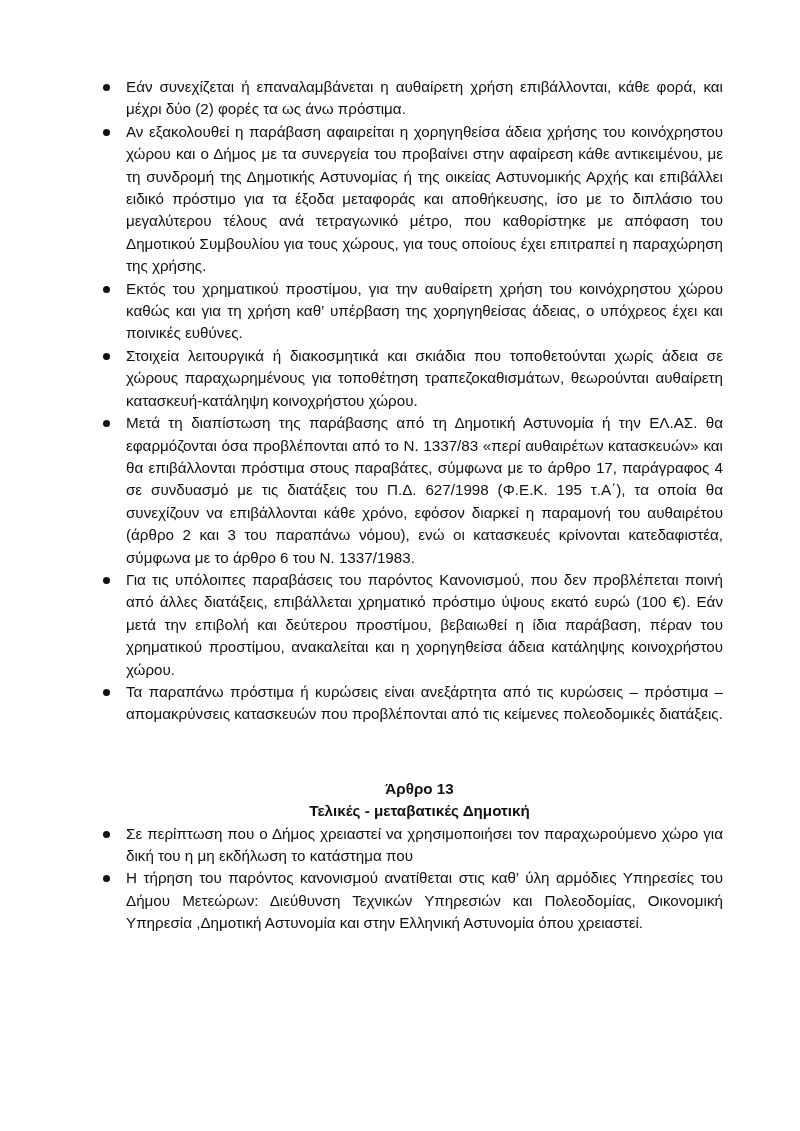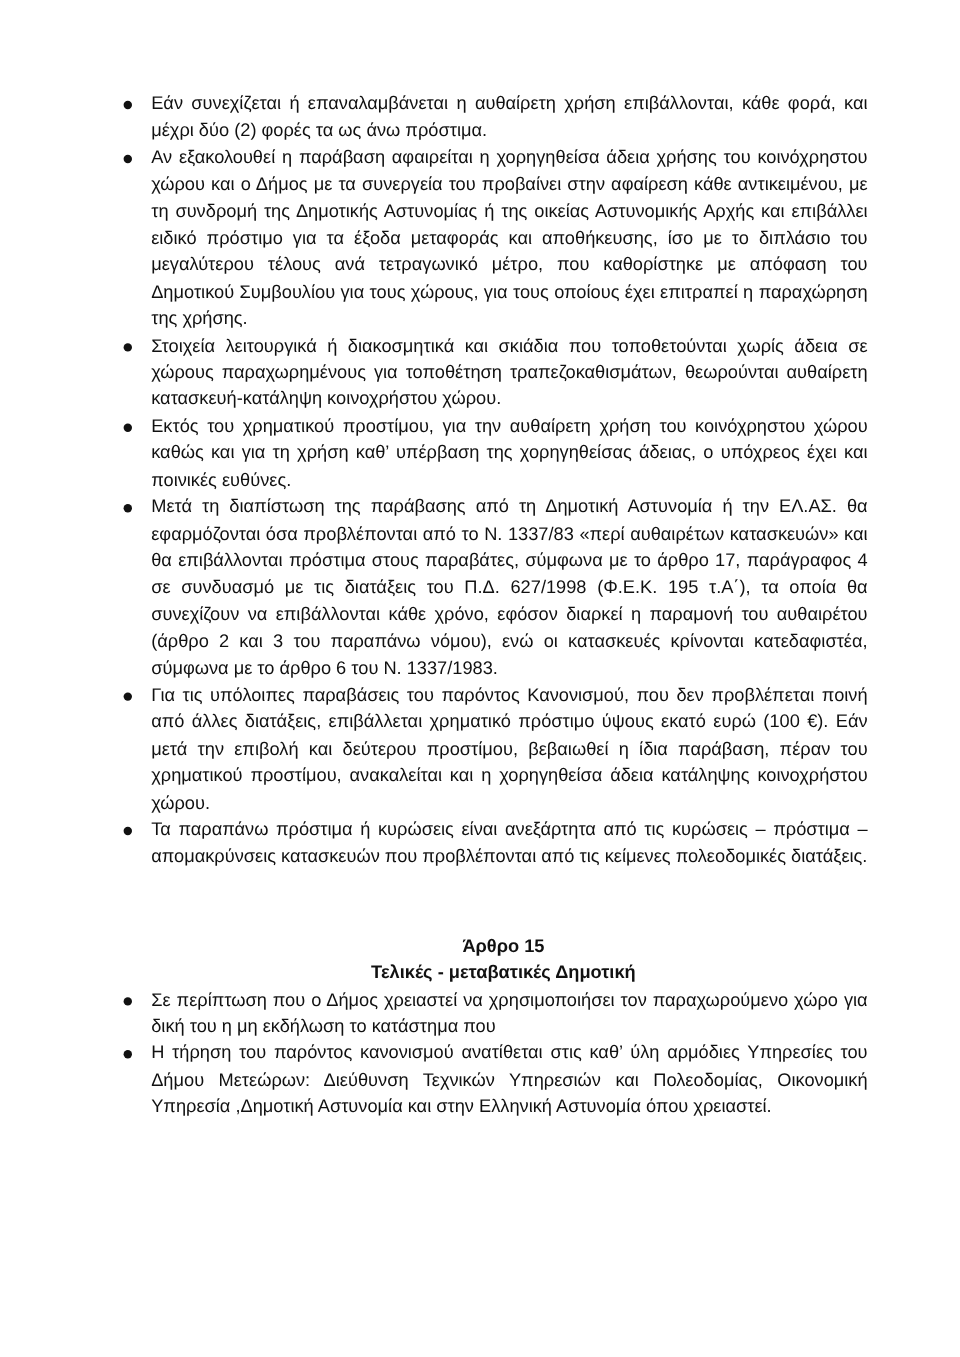--- a/index.html
+++ b/index.html
@@ -28,31 +28,31 @@
 </style>
 </head>
 <body>
 
 <div class="page">
   <div class="content">
 
     <ul class="bullets">
       <li><span class="bullet"></span><span>Εάν συνεχίζεται ή επαναλαμβάνεται η αυθαίρετη χρήση επιβάλλονται, κάθε φορά, και μέχρι δύο (2) φορές τα ως άνω πρόστιμα.</span></li>
       <li><span class="bullet"></span><span>Αν εξακολουθεί η παράβαση αφαιρείται η χορηγηθείσα άδεια χρήσης του κοινόχρηστου χώρου και ο Δήμος με τα συνεργεία του προβαίνει στην αφαίρεση κάθε αντικειμένου, με τη συνδρομή της Δημοτικής Αστυνομίας ή της οικείας Αστυνομικής Αρχής και επιβάλλει ειδικό πρόστιμο για τα έξοδα μεταφοράς και αποθήκευσης, ίσο με το διπλάσιο του μεγαλύτερου τέλους ανά τετραγωνικό μέτρο, που καθορίστηκε με απόφαση του Δημοτικού Συμβουλίου για τους χώρους, για τους οποίους έχει επιτραπεί η παραχώρηση της χρήσης.</span></li>
+      <li><span class="bullet"></span><span>Εκτός του χρηματικού προστίμου, για την αυθαίρετη χρήση του κοινόχρηστου χώρου καθώς και για τη χρήση καθ’ υπέρβαση της χορηγηθείσας άδειας, ο υπόχρεος έχει και ποινικές ευθύνες.</span></li>
       <li><span class="bullet"></span><span>Στοιχεία λειτουργικά ή διακοσμητικά και σκιάδια που τοποθετούνται χωρίς άδεια σε χώρους παραχωρημένους για τοποθέτηση τραπεζοκαθισμάτων, θεωρούνται αυθαίρετη κατασκευή-κατάληψη κοινοχρήστου χώρου.</span></li>
-      <li><span class="bullet"></span><span>Εκτός του χρηματικού προστίμου, για την αυθαίρετη χρήση του κοινόχρηστου χώρου καθώς και για τη χρήση καθ’ υπέρβαση της χορηγηθείσας άδειας, ο υπόχρεος έχει και ποινικές ευθύνες.</span></li>
       <li><span class="bullet"></span><span>Μετά τη διαπίστωση της παράβασης από τη Δημοτική Αστυνομία ή την ΕΛ.ΑΣ. θα εφαρμόζονται όσα προβλέπονται από το Ν. 1337/83 «περί αυθαιρέτων κατασκευών» και θα επιβάλλονται πρόστιμα στους παραβάτες, σύμφωνα με το άρθρο 17, παράγραφος 4 σε συνδυασμό με τις διατάξεις του Π.Δ. 627/1998 (Φ.Ε.Κ. 195 τ.Α΄), τα οποία θα συνεχίζουν να επιβάλλονται κάθε χρόνο, εφόσον διαρκεί η παραμονή του αυθαιρέτου (άρθρο 2 και 3 του παραπάνω νόμου), ενώ οι κατασκευές κρίνονται κατεδαφιστέα, σύμφωνα με το άρθρο 6 του Ν. 1337/1983.</span></li>
       <li><span class="bullet"></span><span>Για τις υπόλοιπες παραβάσεις του παρόντος Κανονισμού, που δεν προβλέπεται ποινή από άλλες διατάξεις, επιβάλλεται χρηματικό πρόστιμο ύψους εκατό ευρώ (100 €). Εάν μετά την επιβολή και δεύτερου προστίμου, βεβαιωθεί η ίδια παράβαση, πέραν του χρηματικού προστίμου, ανακαλείται και η χορηγηθείσα άδεια κατάληψης κοινοχρήστου χώρου.</span></li>
       <li><span class="bullet"></span><span>Τα παραπάνω πρόστιμα ή κυρώσεις είναι ανεξάρτητα από τις κυρώσεις – πρόστιμα – απομακρύνσεις κατασκευών που προβλέπονται από τις κείμενες πολεοδομικές διατάξεις.</span></li>
     </ul>
 
     <div class="gap"></div>
 
     <div class="heading-block">
-      <p class="heading">Άρθρο 15</p>
+      <p class="heading">Άρθρο 13</p>
       <p class="heading">Τελικές - μεταβατικές Δημοτική</p>
     </div>
 
     <ul class="bullets">
       <li><span class="bullet"></span><span>Σε περίπτωση που ο Δήμος χρειαστεί να χρησιμοποιήσει τον παραχωρούμενο χώρο για δική του η μη εκδήλωση το κατάστημα που</span></li>
       <li><span class="bullet"></span><span>Η τήρηση του παρόντος κανονισμού ανατίθεται στις καθ’ ύλη αρμόδιες Υπηρεσίες του Δήμου Μετεώρων: Διεύθυνση Τεχνικών Υπηρεσιών και Πολεοδομίας, Οικονομική Υπηρεσία ,Δημοτική Αστυνομία και στην Ελληνική Αστυνομία όπου χρειαστεί.</span></li>
     </ul>
 
   </div>
 </div>

